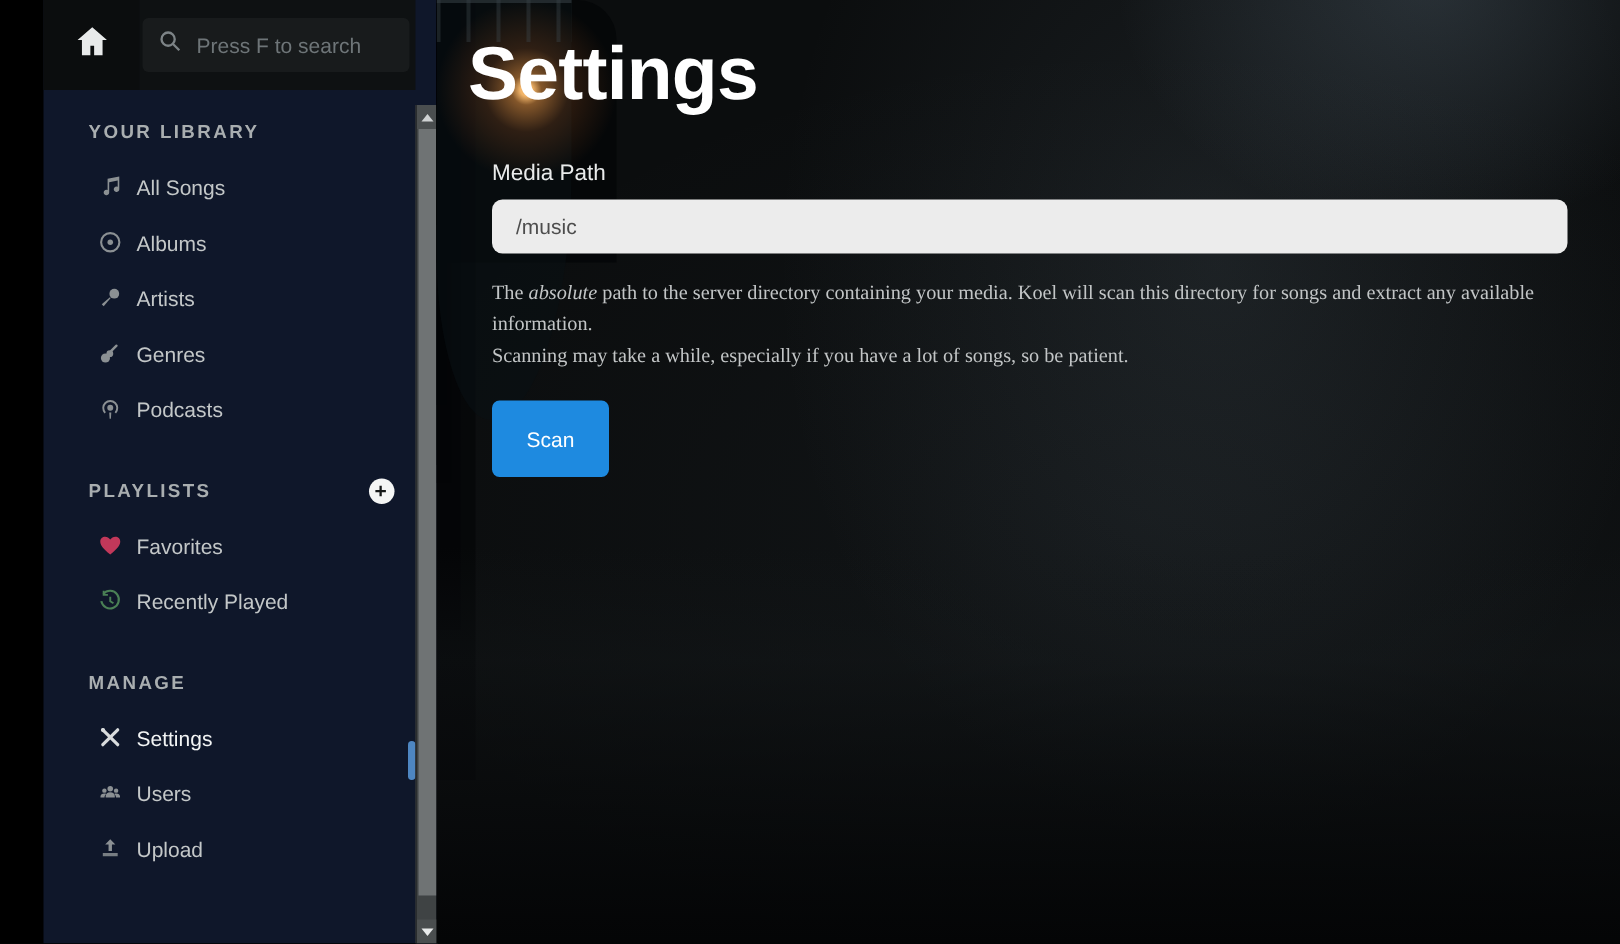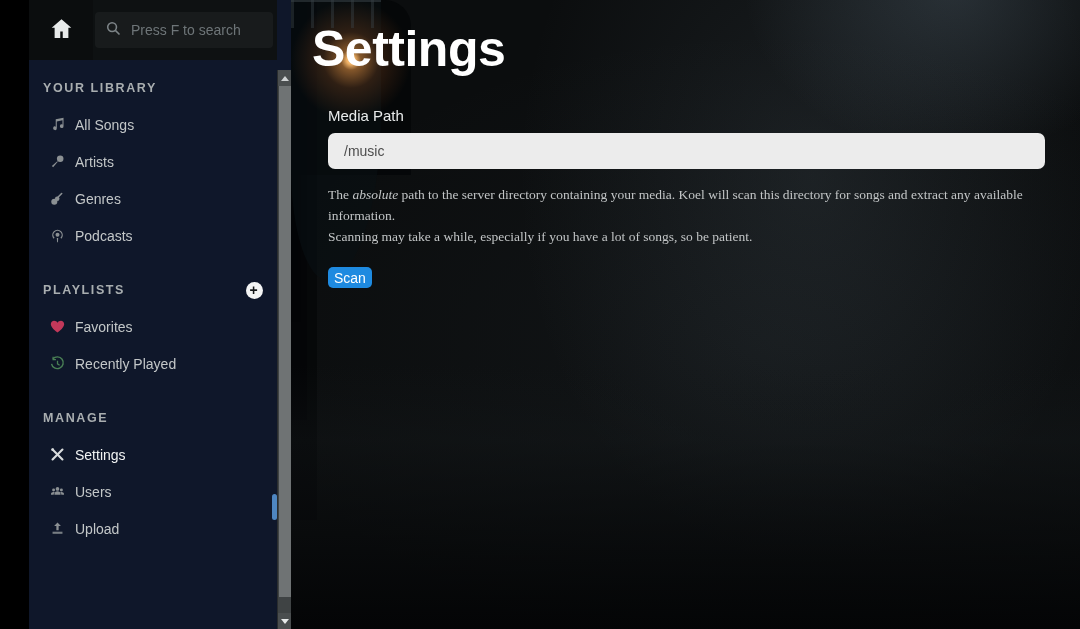--- a/index.html
+++ b/index.html
@@ -10,21 +10,21 @@
   
   .sidebar { position:relative; width:262px; height:629px; background:#0f172a; flex:0 0 262px;margin-left:29px; }
   .topbar { height:60px; background:#0e1112; display:flex; align-items:stretch; width:248px; }
   .home-btn { width:64px; display:flex; align-items:center; justify-content:center; color:#e8eaea; cursor:pointer; background:#0b0d0e; }
   .home-btn svg { width:25px; height:25px; }
   .searchbox { flex:1; margin:12px 4px 12px 2px; background:rgba(255,255,255,0.045); border-radius:4px; display:flex; align-items:center; padding:0 10px; gap:9px; }
   .searchbox svg { width:17px; height:17px; color:#7d8487; flex:0 0 auto; }
   .searchbox input { background:transparent; border:none; outline:none; color:#9aa0a3; font-size:14px; width:100%; font-family:"Liberation Sans", sans-serif; }
   .searchbox input::placeholder { color:#6e7578; }
 
-  .nav { position:absolute; top:60px; left:0; width:248px; bottom:0; padding:20px 14px 0 14px; overflow:hidden; }
+  .nav { position:absolute; top:60px; left:0; width:248px; bottom:0; padding:20px 14px 0 30px; overflow:hidden; }
   .section + .section { margin-top:28px;text-align:right; }
   .section-header { display:flex; align-items:center; justify-content:space-between; color:#a9aeb0; font-size:12.5px; letter-spacing:1.6px; font-weight:600; height:16px; }
   .section-items { margin-top:10px; }
   .nav-item { height:37px; display:flex; align-items:center; gap:9px; padding-left:6px; color:#c3c7c8; font-size:14px; cursor:pointer; }
   .nav-item .nicon { width:17px; height:17px; color:#8b9093; display:flex; align-items:center; justify-content:center; flex:0 0 auto; }
   .nav-item .nicon svg { width:17px; height:17px; }
   .nav-item.active { color:#f2f4f4; }
   .nav-item.active .nicon { color:#d9dcdd; }
   .icon-heart { color:var(--heart-red,#c2385a) !important; }
   .icon-history { color:var(--history-green,#4a8055) !important; }
@@ -66,21 +66,21 @@
       background:repeating-linear-gradient(90deg, rgba(60,70,76,0.5) 0 3px, rgba(0,0,0,0) 3px 20px); opacity:.8; }
 
   .content { position:absolute; inset:0; padding:14px 30px 0 21px; }
   .page-title { color:#ffffff; font-size:50px; font-weight:700; line-height:1.18; margin:6px 0 28px; letter-spacing:-0.5px; }
   .form-wrap { width:746px;margin-left:16px; }
   .field-label { color:#e9ebeb; font-size:15px; margin-bottom:9px; }
   .media-path-input { width:717px; height:36px; border:none; outline:none; border-radius:7px; background:#ececec; color:#4d4d4d; font-size:14px; padding:0 16px; font-family:"Liberation Sans", sans-serif; display:block; }
   .desc { margin-top:15px; color:#c2c5c6; font-size:13.5px; line-height:21px; }
   .desc em { font-style:italic; }
   .desc .line { display:block;font-family:Liberation Serif, serif; }
-  .scan-btn { margin-top:20px; height:21px; padding:0 6px; background:var(--accent-blue,#1e8ae0); color:#fff; border:none; border-radius:5px; font-size:14px; cursor:pointer; font-family:"Liberation Sans", sans-serif; }
+  .scan-btn { margin-top:20px; height:51px; padding:0 23px; background:var(--accent-blue,#1e8ae0); color:#fff; border:none; border-radius:5px; font-size:14px; cursor:pointer; font-family:"Liberation Sans", sans-serif; }
 </style>
 </head>
 <body>
 
 <div class="app">
 
   <aside class="sidebar">
     <div class="topbar">
       <div class="home-btn">
         <span>
@@ -107,20 +107,29 @@
           <span>YOUR LIBRARY</span>
         </div>
         <div class="section-items">
           <div class="nav-item">
             <span class="nicon">
               <svg viewBox="0 0 24 24" fill="currentColor">
                   <path d="M9.5 4.5 20.5 2.4v11.9a2.6 2.6 0 1 1-1.5-2.3V6.1l-8 1.6v9.6a2.6 2.6 0 1 1-1.5-2.3z"></path>
                 </svg>
             </span>
             <span>All Songs</span>
+          </div>
+          <div class="nav-item">
+            <span class="nicon">
+              <svg viewBox="0 0 24 24">
+                  <circle cx="12" cy="12" r="8.6" fill="none" stroke="currentColor" stroke-width="2"></circle>
+                  <circle cx="12" cy="12" r="2.6" fill="currentColor"></circle>
+                </svg>
+            </span>
+            <span>Albums</span>
           </div>
           <div class="nav-item">
             <span class="nicon">
               <svg viewBox="0 0 24 24" fill="currentColor">
                   <circle cx="15.8" cy="8.2" r="4.6"></circle>
                   <path d="M11.7 11.6 4 18.2l1.8 1.8 6.6-7.7z"></path>
                 </svg>
             </span>
             <span>Artists</span>
           </div>

